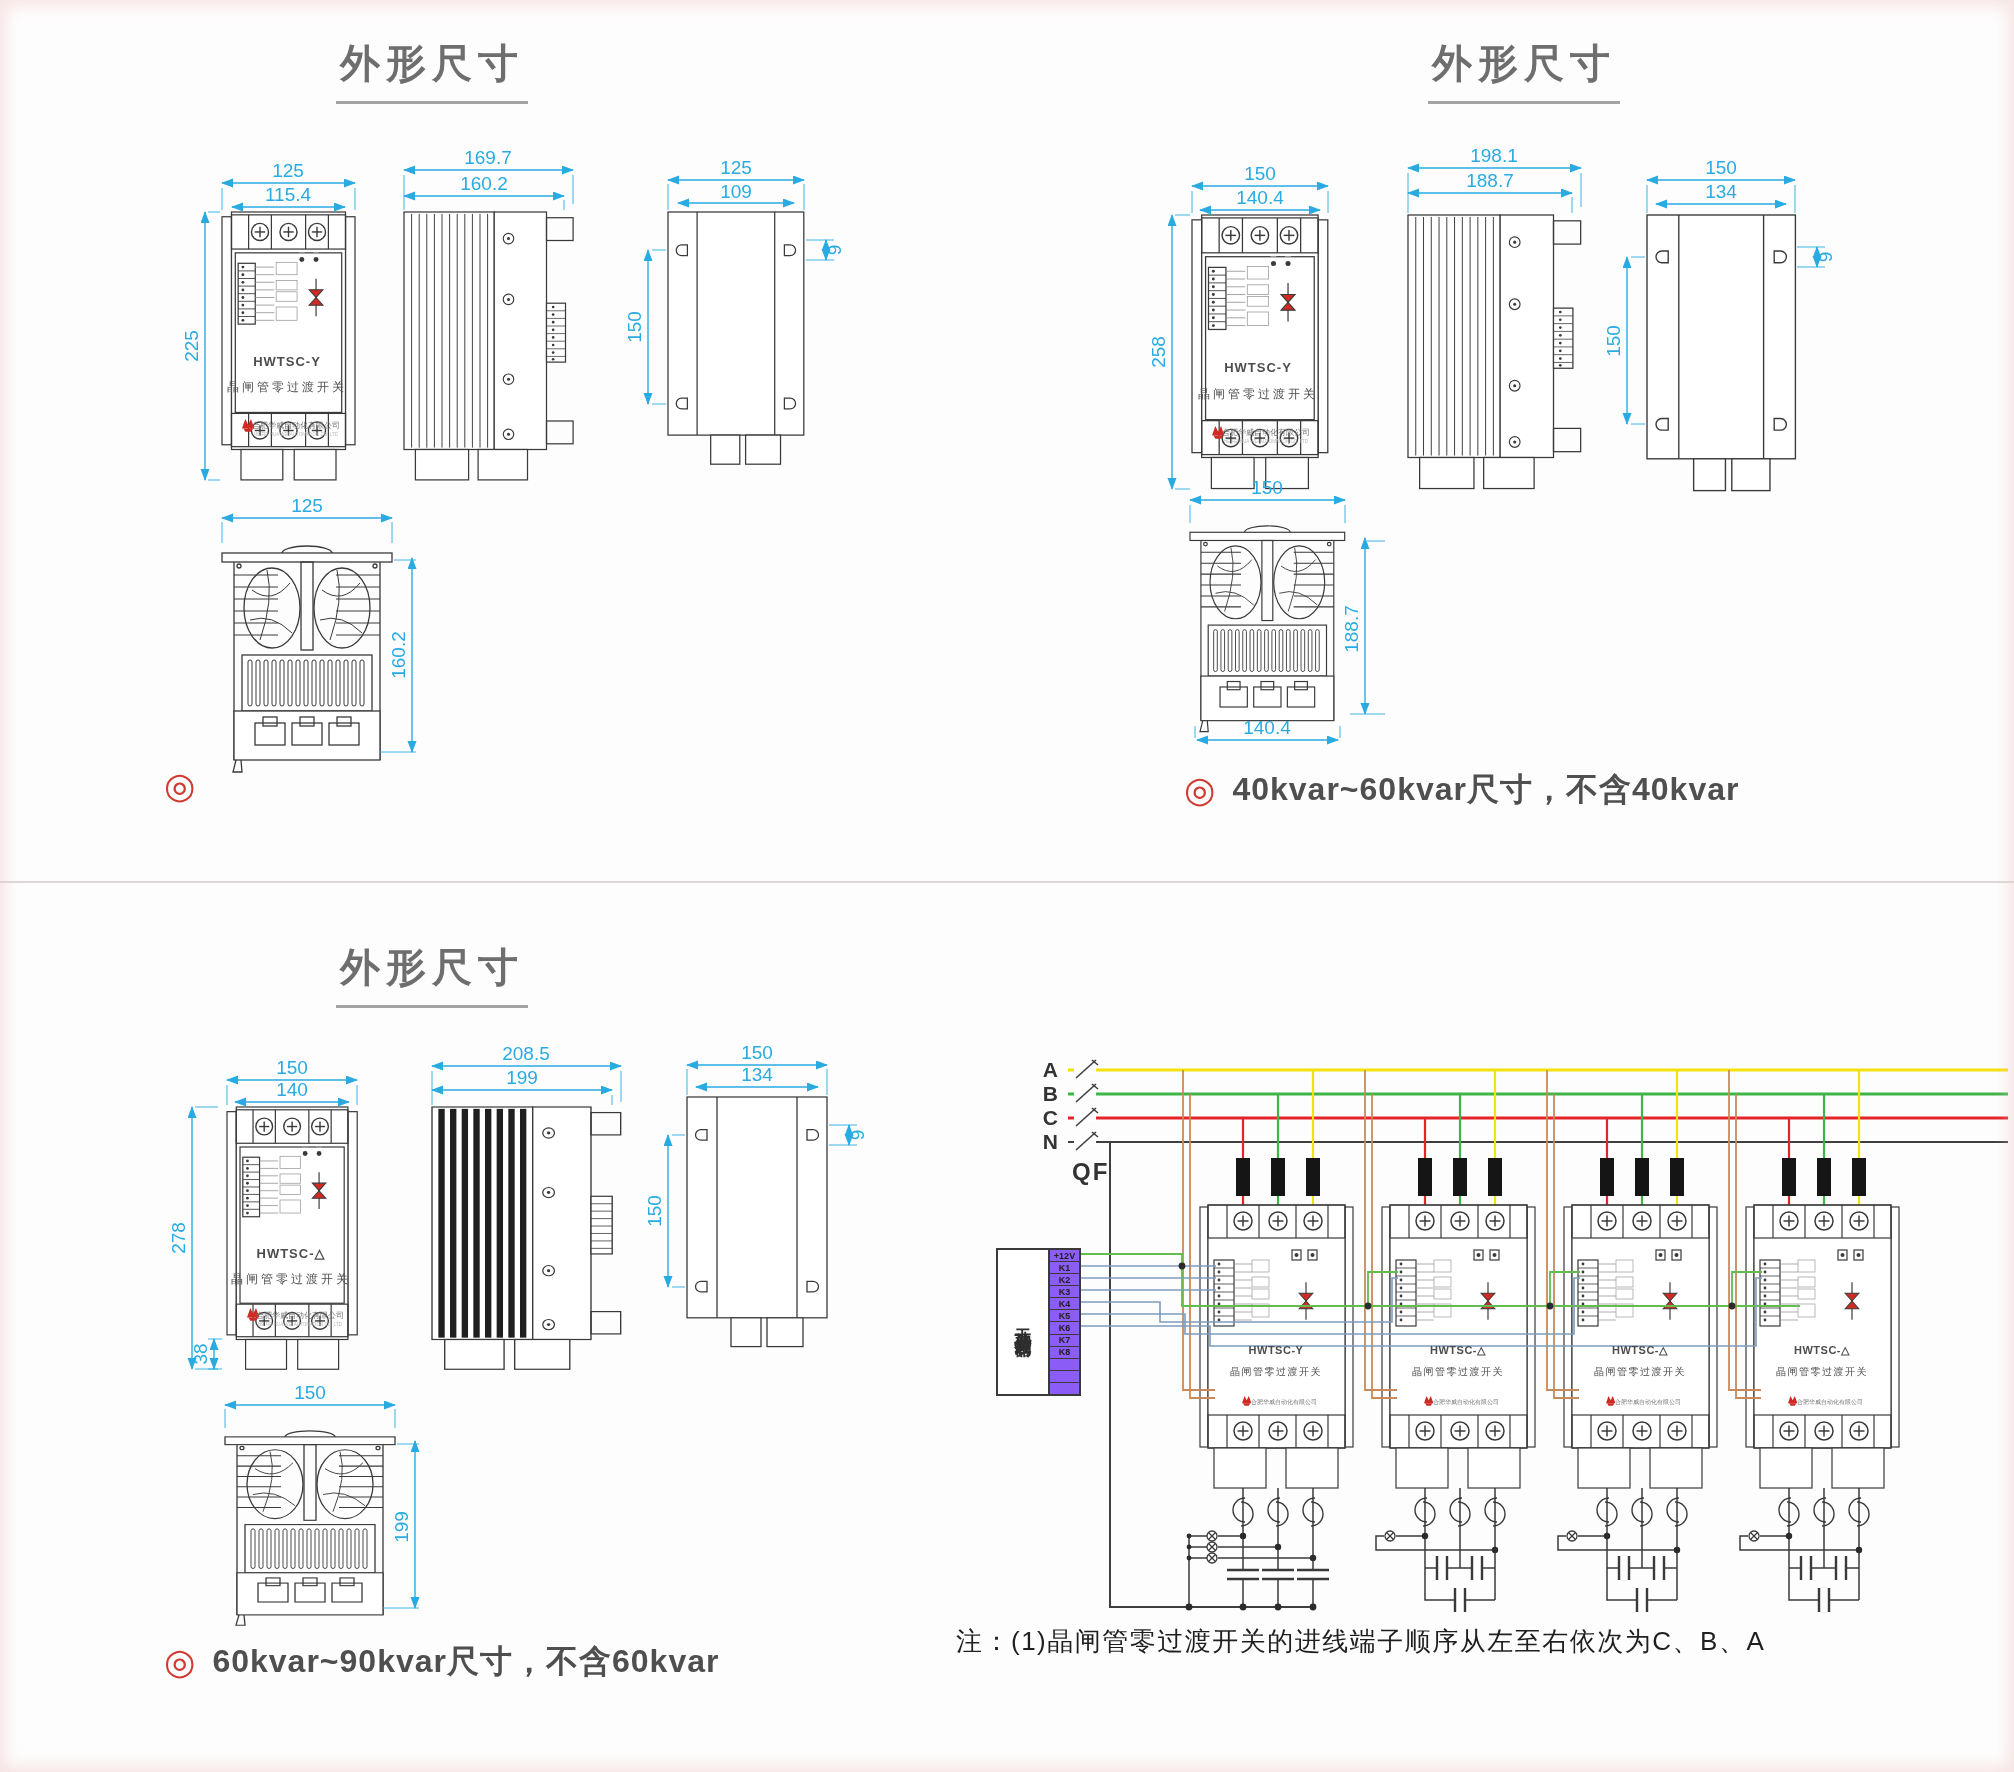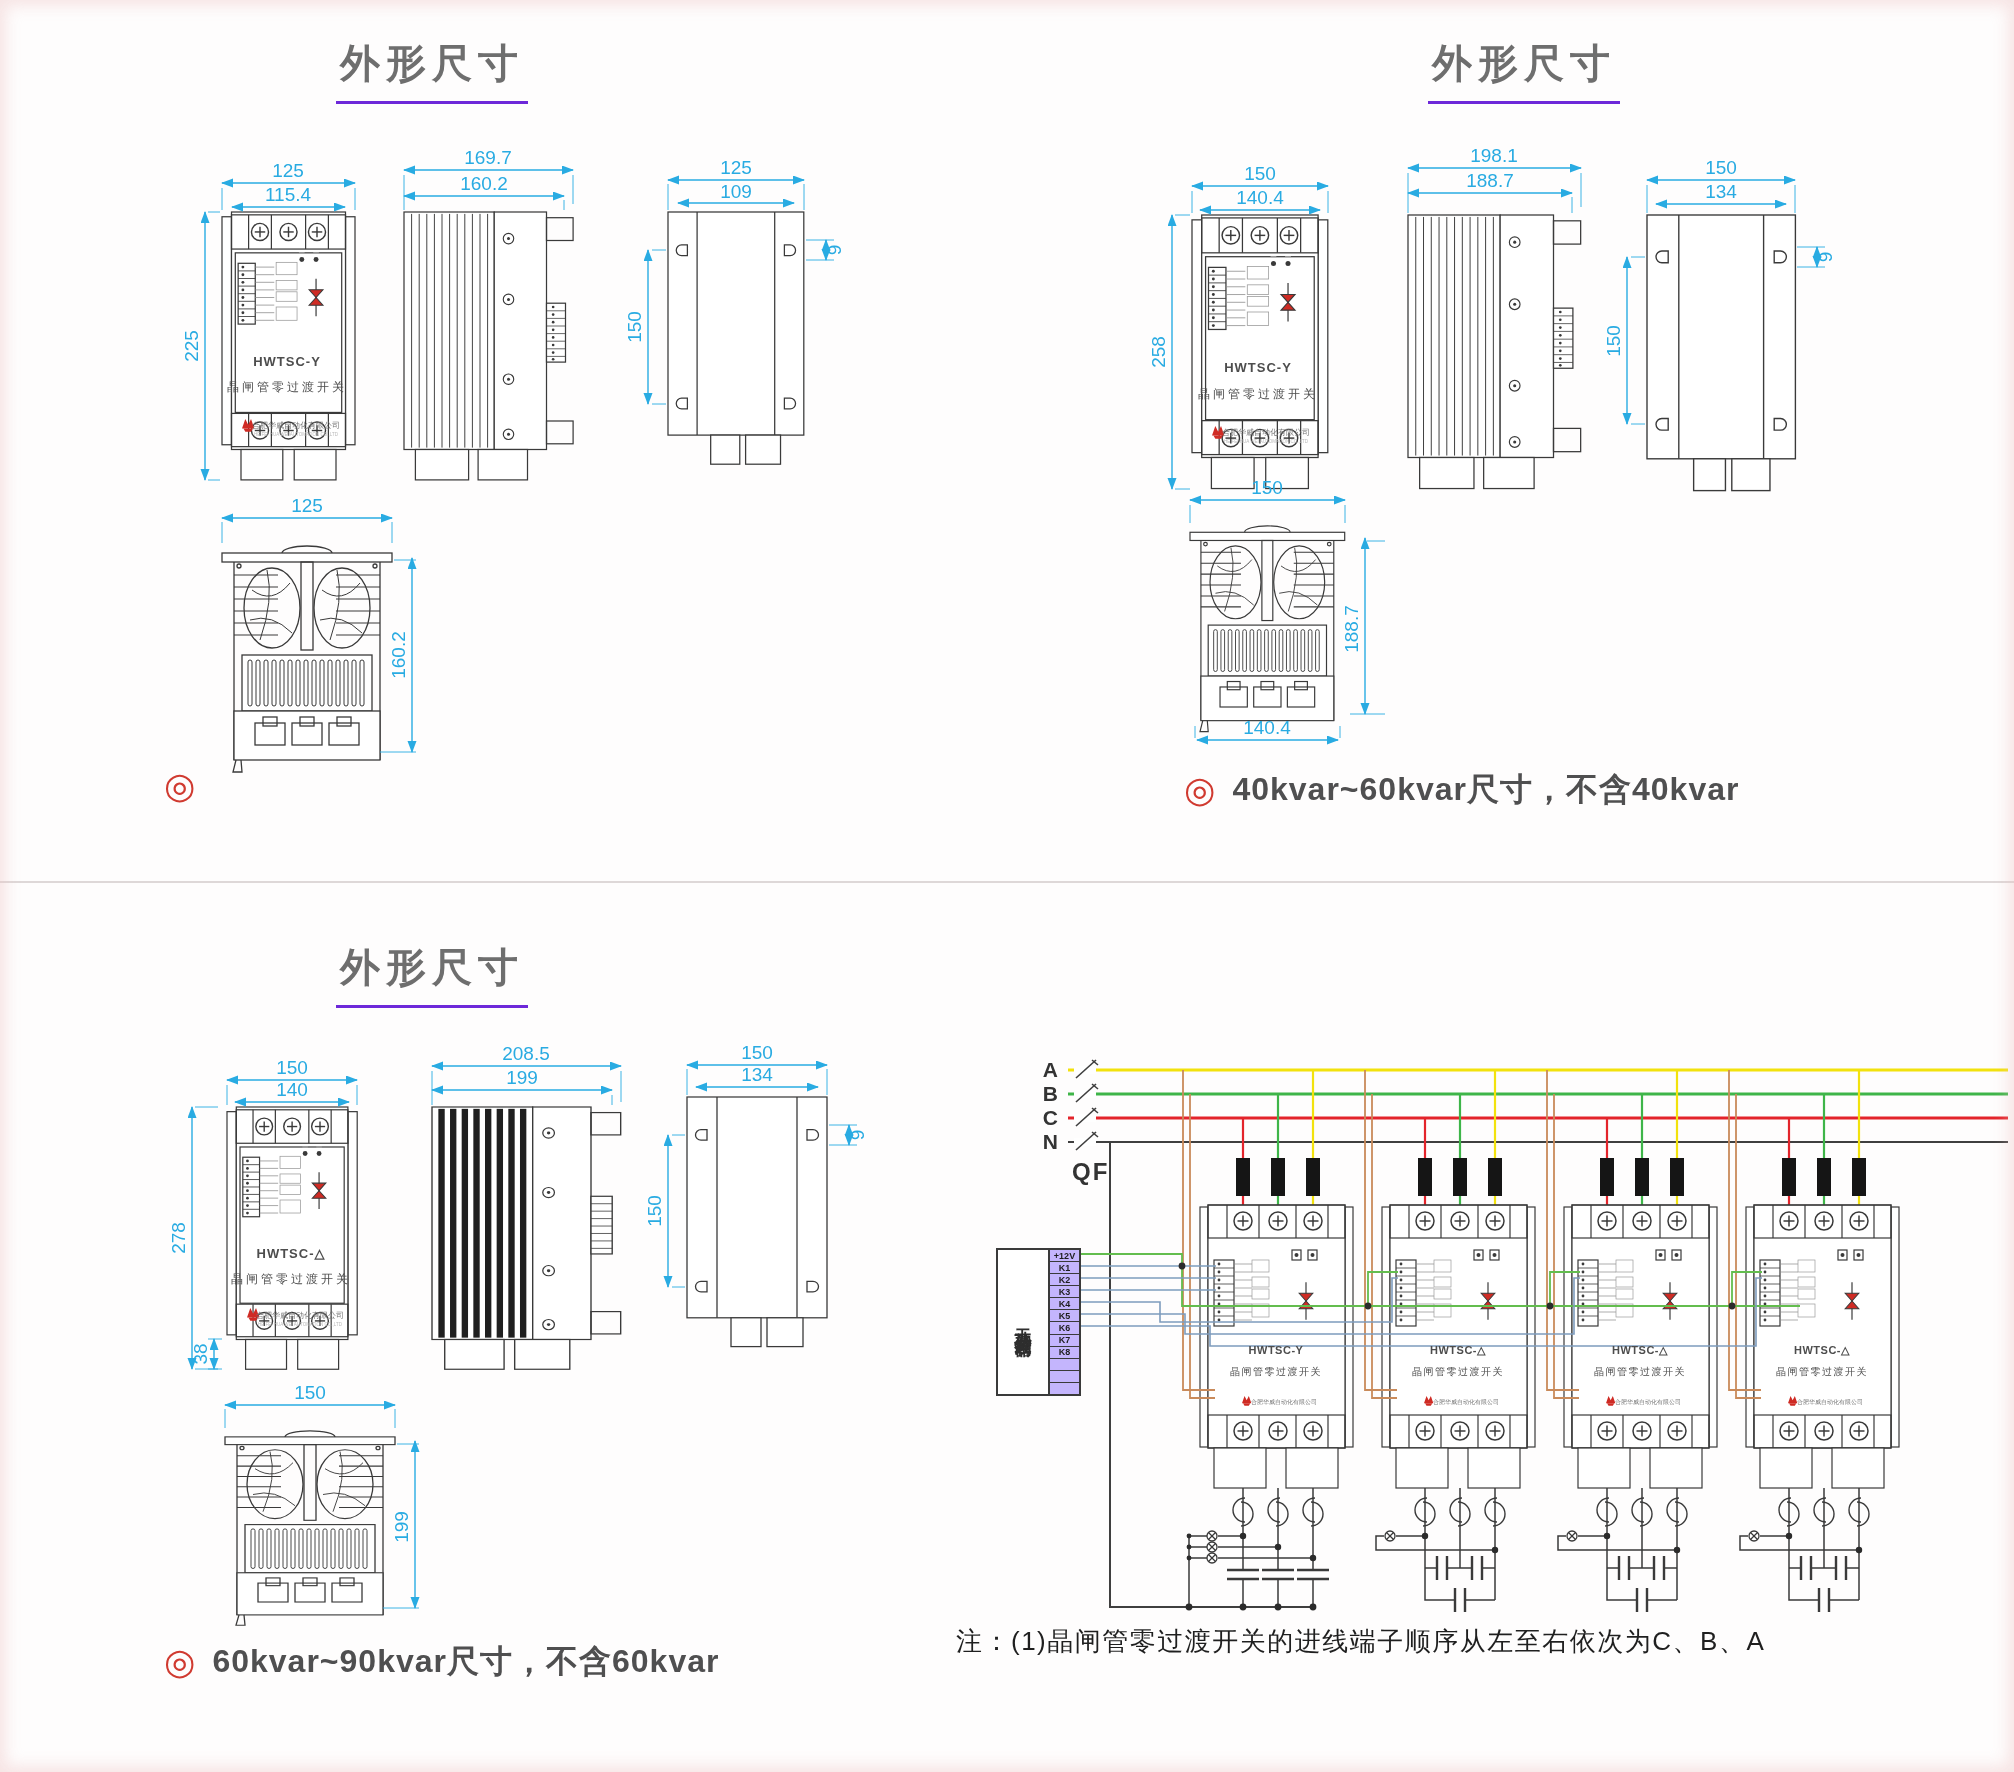--- a/index.html
+++ b/index.html
@@ -1,25 +1,25 @@
 <!DOCTYPE html>
 <html><head>
 <meta charset="utf-8">
 <style>
   html,body{margin:0;padding:0;background:#e9e9e9}
   .page{position:relative;width:2014px;height:1772px;background:#fefdfd;font-family:"Liberation Sans",sans-serif;overflow:hidden}
   .page::before{content:"";position:absolute;inset:0;box-shadow:inset 0 0 16px 5px rgba(238,196,196,.45);pointer-events:none;z-index:9}
   .divider{position:absolute;left:0;top:881px;width:100%;height:0;border-top:2px solid #ded8d8}
-  .qtitle{position:absolute;color:#6e6e6e;font-size:40px;font-weight:600;letter-spacing:6px;border-bottom:3px solid #6d28d9;padding:0 4px 10px}
+  .qtitle{position:absolute;color:#6e6e6e;font-size:40px;font-weight:600;letter-spacing:6px;border-bottom:3px solid #a3a3a3;padding:0 4px 10px}
   .cap{position:absolute;font-size:32px;font-weight:bold;color:#4f4f50;display:flex;align-items:center;gap:16px;letter-spacing:1px}
   .capb{color:#d03a30;font-size:36px;font-weight:normal;line-height:1}
   .notes{position:absolute;left:956px;top:1624px;color:#1f1f1f;font-size:26px;font-weight:500;line-height:35px;letter-spacing:1.5px}
   .ctrl{position:absolute;left:996px;top:1248px;display:flex;height:148px;z-index:3}
   .ctrl-label{width:50px;border:2px solid #3a3a3a;display:flex;align-items:center;justify-content:center;writing-mode:vertical-lr;text-orientation:upright;font-size:17px;font-weight:600;letter-spacing:2px;color:#2e2e2e;background:#fff}
-  .cells{width:29px;display:flex;flex-direction:column;border:2px solid #3a3a3a;border-left:none;background:#c4b5fd}
+  .cells{width:29px;display:flex;flex-direction:column;border:2px solid #3a3a3a;border-left:none;background:#8b5cf6}
   .cell{flex:1;border-bottom:1px solid #3a3a3a;font-size:9px;font-weight:600;color:#1e1e1e;display:flex;align-items:center;justify-content:center;letter-spacing:0}
   .cell:last-child{border-bottom:none}
   svg.art{position:absolute;left:0;top:0}
   svg .dim{stroke:#29abe2;stroke-width:1.4;fill:none}
   svg .ext{stroke:#29abe2;stroke-width:0.9;fill:none}
   svg text{font-family:"Liberation Sans",sans-serif}
   .dimtxt{fill:#29abe2;font-size:19px;text-anchor:middle}
   .devmodel{fill:#4d4d4d;font-size:13px;font-weight:bold;text-anchor:middle;letter-spacing:1px}
   .devsub{fill:#4d4d4d;font-size:12px;text-anchor:middle;letter-spacing:3px}
   .devco{fill:#757575;font-size:8px;text-anchor:middle}

